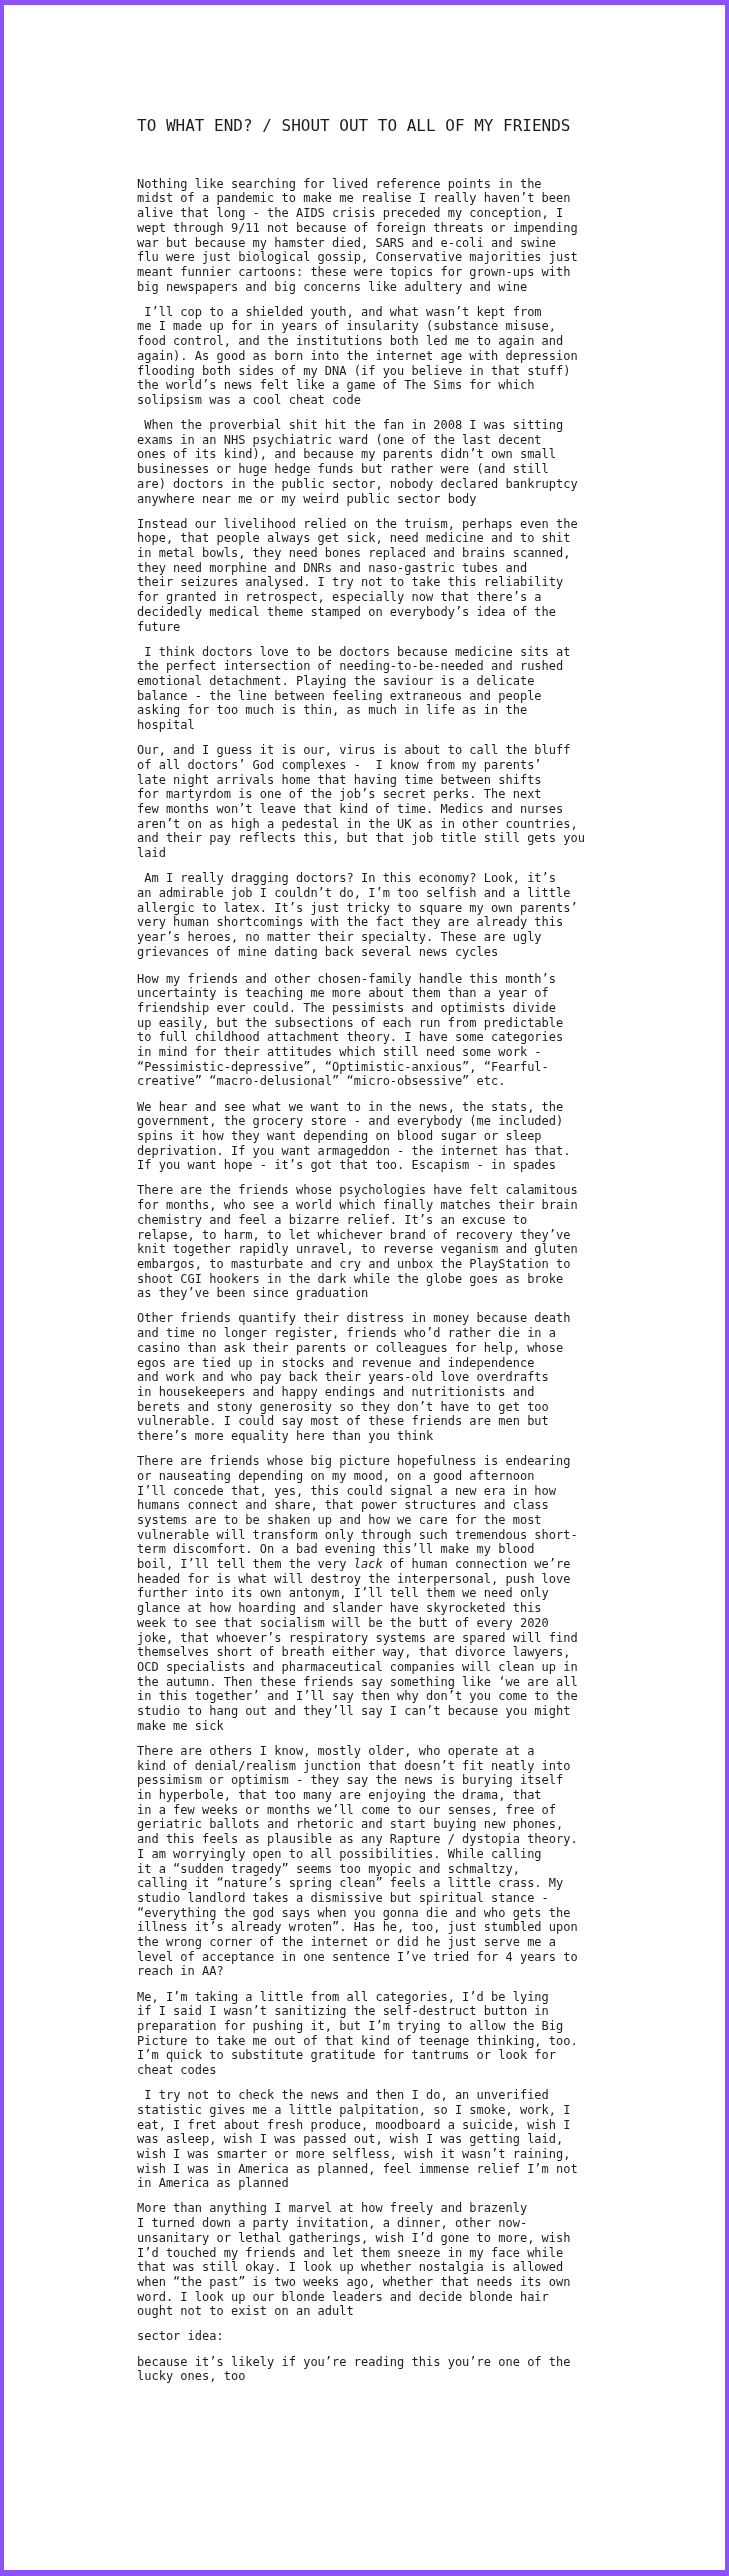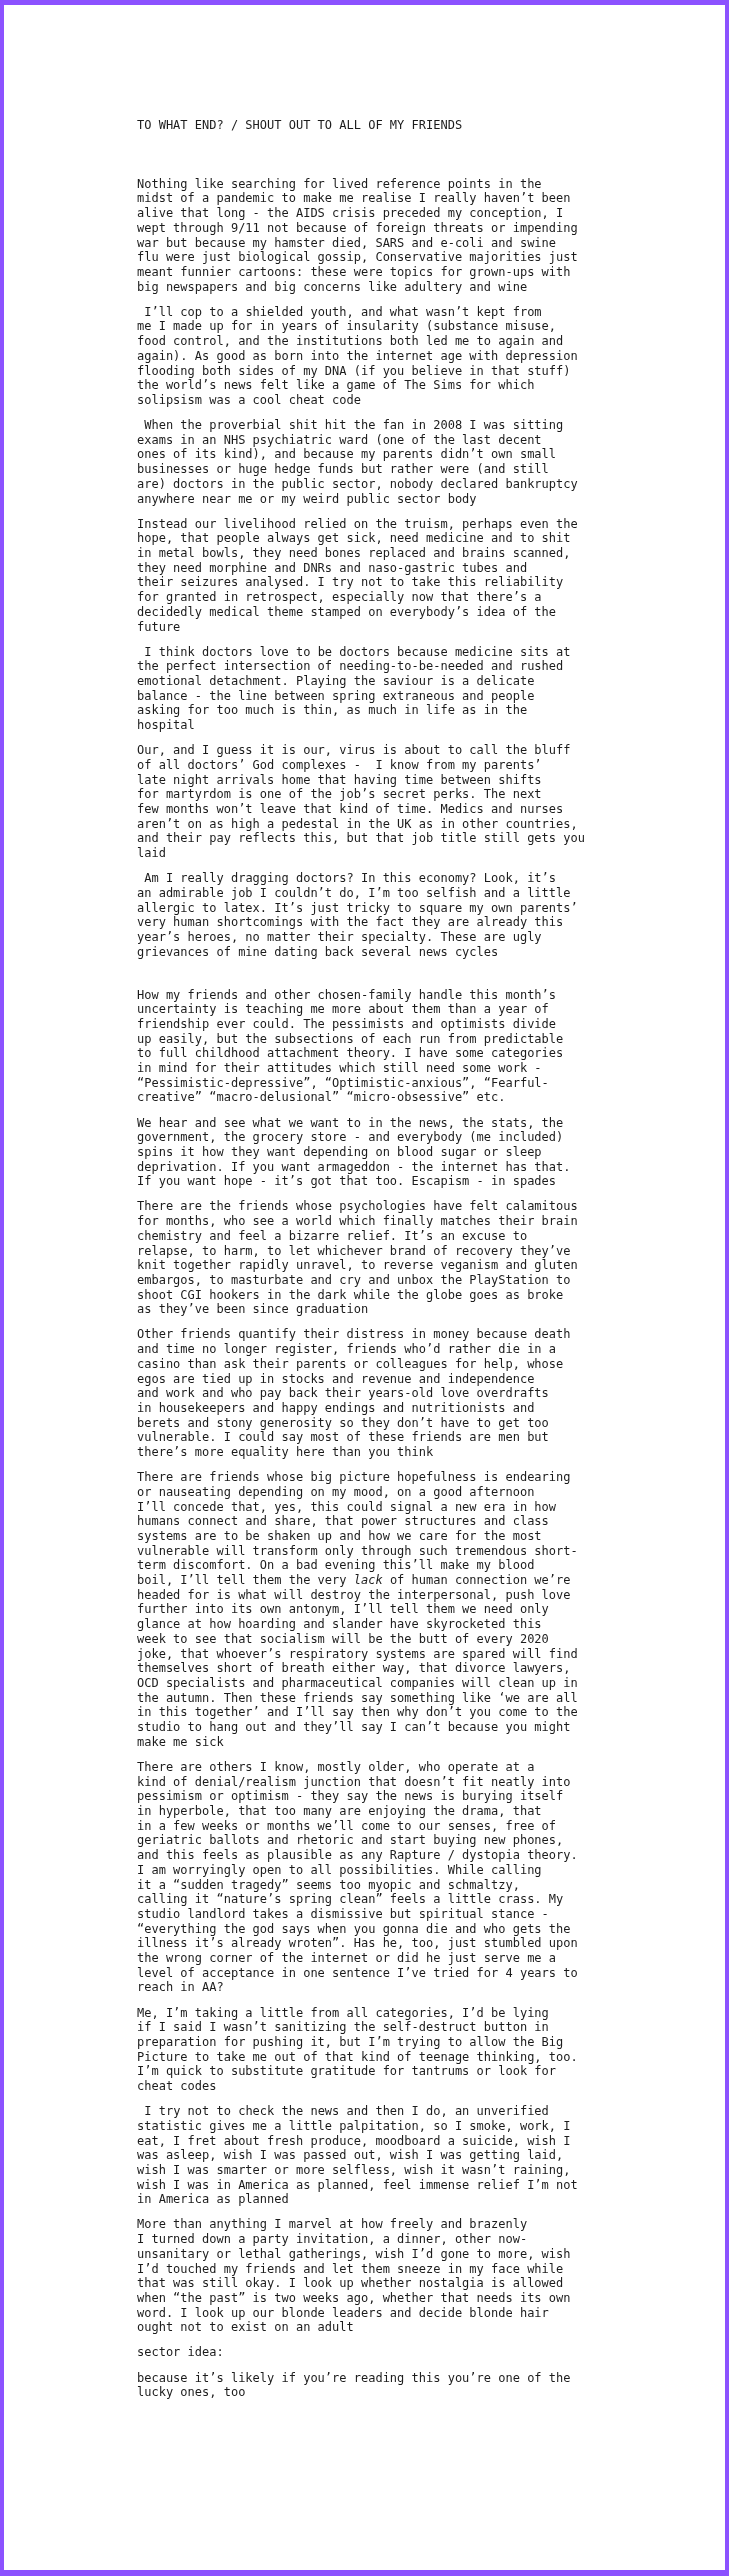--- a/index.html
+++ b/index.html
@@ -20,35 +20,35 @@
     pointer-events: none;
   }
   .doc {
     position: absolute;
     left: 137px;
     top: 117px;
     width: 466px;
     color: #1c1c1c;
   }
   .doc-title {
-    font-size: 12px;
+    font-size: 16px;
     line-height: 17.7px;
     font-weight: normal;
     margin: 0 0 42px 0;
     white-space: pre;
     letter-spacing: 0px;
   }
   .para {
     white-space: pre-wrap;
     font-size: 12px;
     line-height: 14.7px;
     margin: 0 0 10.4px 0;
   }
   .para-gap-large {
-    margin-top: 28px;
+    margin-top: 12px;
   }
   .para em { }
 </style>
 </head>
 <body style="background: rgb(255, 255, 255);">
 
 <div class="page-frame" style="border-color: rgb(140, 82, 255);"></div>
 
 <div class="doc" style="color: rgb(28, 28, 28);">
   <h1 class="doc-title">TO WHAT END? / SHOUT OUT TO ALL OF MY FRIENDS</h1>
@@ -78,21 +78,21 @@
 hope, that people always get sick, need medicine and to shit
 in metal bowls, they need bones replaced and brains scanned,
 they need morphine and DNRs and naso-gastric tubes and
 their seizures analysed. I try not to take this reliability
 for granted in retrospect, especially now that there’s a
 decidedly medical theme stamped on everybody’s idea of the
 future</span></div>
       <div class="para"><span> I think doctors love to be doctors because medicine sits at
 the perfect intersection of needing-to-be-needed and rushed
 emotional detachment. Playing the saviour is a delicate
-balance - the line between spring extraneous and people
+balance - the line between feeling extraneous and people
 asking for too much is thin, as much in life as in the
 hospital</span></div>
       <div class="para"><span>Our, and I guess it is our, virus is about to call the bluff
 of all doctors’ God complexes -  I know from my parents’
 late night arrivals home that having time between shifts
 for martyrdom is one of the job’s secret perks. The next
 few months won’t leave that kind of time. Medics and nurses
 aren’t on as high a pedestal in the UK as in other countries,
 and their pay reflects this, but that job title still gets you
 laid</span></div>

